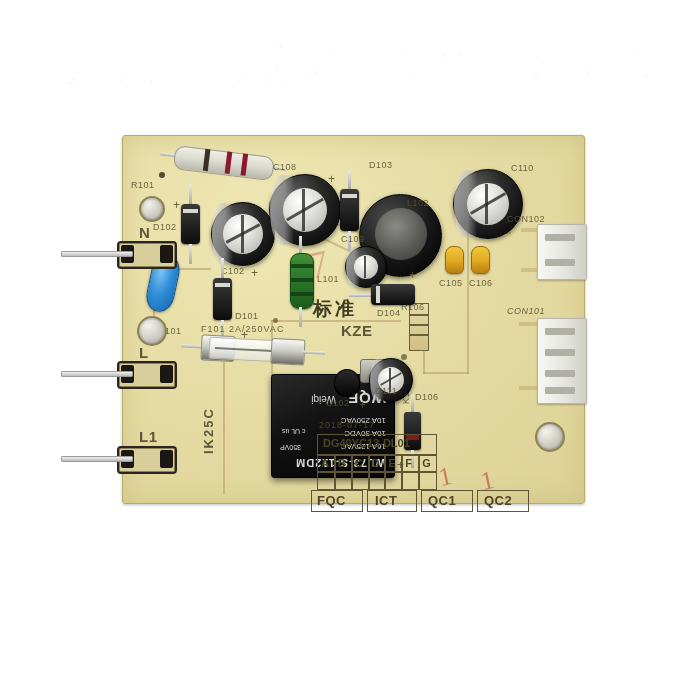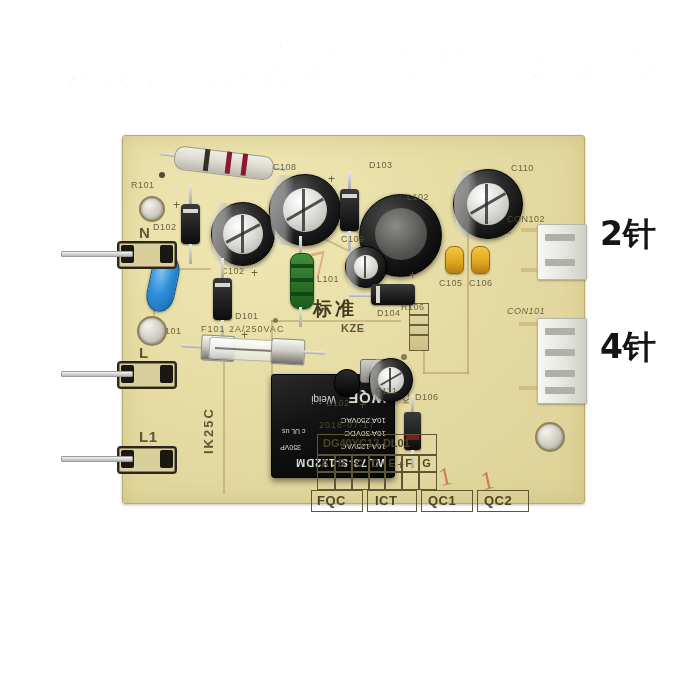--- a/index.html
+++ b/index.html
@@ -43,21 +43,21 @@
   #pcb{
     position:absolute;left:122px;top:135px;width:461px;height:367px;
     background:
       radial-gradient(ellipse at 30% 25%, #efe7b4 0%, #e6dca4 45%, #ddd196 100%);
     border:1px solid #b9ab6d;
     border-radius:3px;
     box-shadow:0 1px 3px rgba(0,0,0,.25), inset 0 0 22px rgba(190,175,110,.45);
   }
   .silk{position:absolute;color:#5a5231;font-family:"Liberation Sans",sans-serif;
         font-size:9px;letter-spacing:.5px;white-space:nowrap;opacity:.88;}
-  .silkbig{font-size:11px;font-weight:bold;color:#4b452a;}
+  .silkbig{font-size:15px;font-weight:bold;color:#4b452a;}
   .rot90{transform:rotate(-90deg);transform-origin:left top;}
 
   
   .term{position:absolute;width:56px;height:24px;background:#d8cf9c;
         border:2px solid #2a2520;border-radius:4px;
         box-shadow:inset 0 0 0 1px #8d8355;}
   .term::before,.term::after{content:"";position:absolute;top:2px;height:18px;width:13px;
         background:#1b1713;border-radius:2px;}
   .term::before{left:2px;} .term::after{right:2px;}
   .termpin{position:absolute;height:4px;background:linear-gradient(180deg,#f2f2f2,#b9b9b9);
@@ -247,21 +247,21 @@
     <div class="diode" style="left:217px;top:53px;width:19px;height:42px;border-radius:4px;">
       <div class="band" style="left:2px;top:5px;width:15px;height:4px;"></div>
     </div>
     <div class="dlead" style="left:225px;top:95px;width:3px;height:20px;"></div>
     <div class="silk" style="left:246px;top:24px;">D103</div>
     <div class="silk" style="left:205px;top:36px;font-size:12px;">+</div>
 
     <div id="l102">
         <div class="core"></div>
       </div>
-    <div class="silk" style="left:268px;top:56px;padding-left:16px;">L102</div>
+    <div class="silk" style="left:268px;top:62px;padding-left:16px;">L102</div>
 
     <div class="ecap" style="left:330px;top:33px;width:68px;height:68px;">
       <div class="capband"></div>
       <div class="top" style="left:13px;top:13px;width:42px;height:42px;"></div>
       <div class="cross" style="left:31px;top:14px;width:3px;height:40px;"></div>
       <div class="cross2" style="left:14px;top:32px;width:40px;height:3px;transform:rotate(-30deg);"></div>
     </div>
     <div class="silk" style="left:388px;top:27px;">C110</div>
 
     <div class="ecap" style="left:222px;top:110px;width:40px;height:40px;">
@@ -428,16 +428,14 @@
 
     <div class="scribble" style="left:316px;top:326px;">1</div>
     <div class="scribble" style="left:358px;top:330px;">1</div>
     <div class="scribble" style="left:186px;top:106px;font-size:38px;opacity:.3;">7</div>
 
     <div class="pad" style="left:150px;top:182px;width:5px;height:5px;"></div>
     <div class="pad" style="left:278px;top:218px;width:6px;height:6px;"></div>
     <div class="pad" style="left:36px;top:36px;width:6px;height:6px;background:#2d2617;"></div>
   </div>
 
-  <div class="pinlbl cn" style="left:600px;top:212px;">2针</div>
-  <div class="pinlbl cn" style="left:600px;top:325px;">4针</div>
 
 </div>
 
 </body></html>

